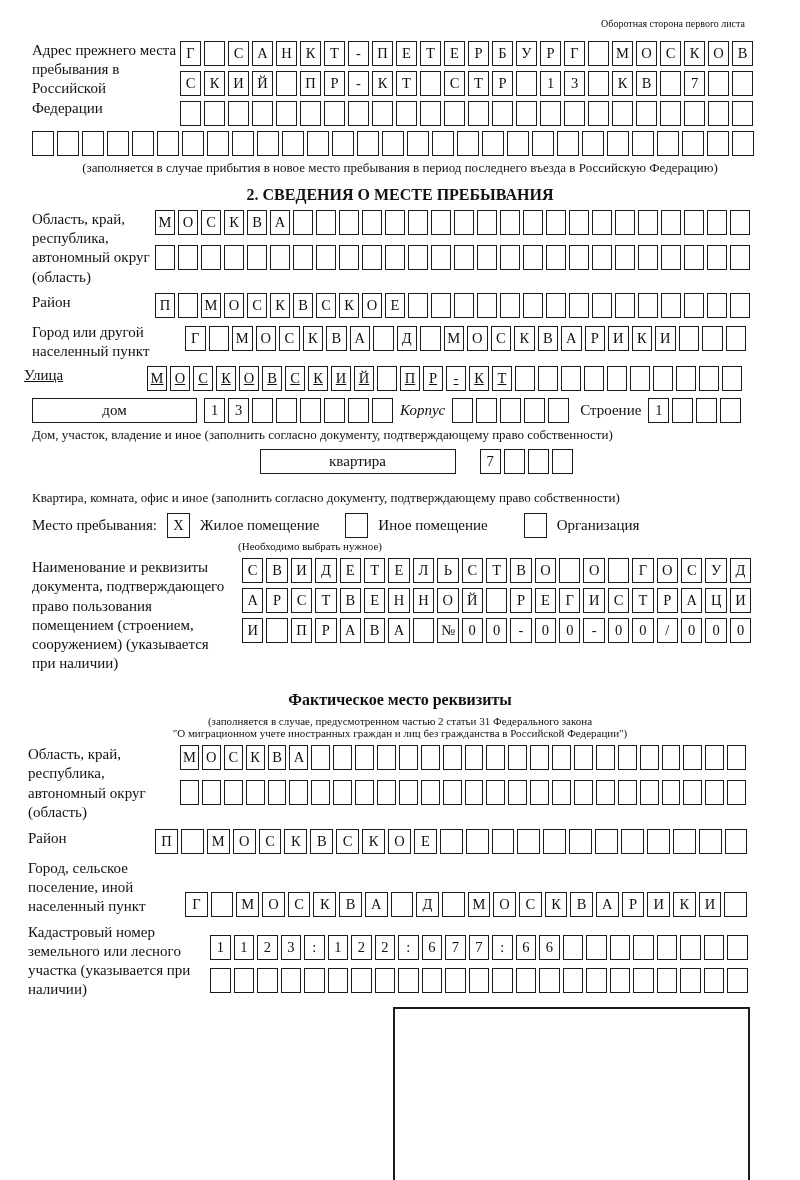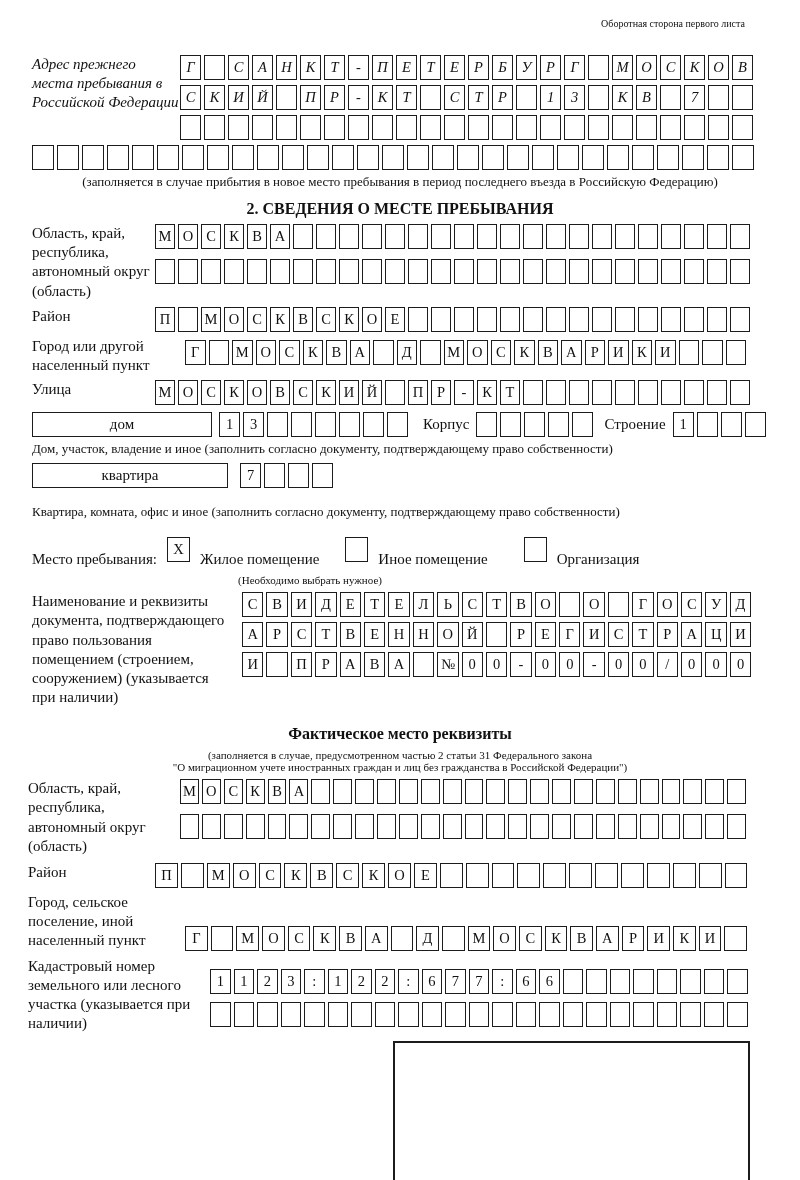--- a/index.html
+++ b/index.html
@@ -16,33 +16,33 @@
   .cell{box-sizing:border-box;flex:0 0 auto;width:var(--cw,20px);height:25px;
         border:1.5px solid #1c1c1c;display:flex;align-items:center;justify-content:center;
         font-size:14.5px;background:#fff;}
   .caption{font-size:13px;text-align:center;margin-top:4px;}
   .sec-title{font-size:16px;font-weight:bold;text-align:center;margin:10px 0 6px 0;}
   .labelbox{box-sizing:border-box;border:1.5px solid #1c1c1c;height:25px;
             display:flex;align-items:center;justify-content:center;font-size:15px;}
   .inline-label{font-size:15px;line-height:25px;white-space:nowrap;}
   .chk{box-sizing:border-box;width:23px;height:25px;border:1.5px solid #1c1c1c;
        display:inline-flex;align-items:center;justify-content:center;font-size:14.5px;}
-  .chk-label{font-size:15px;line-height:25px;margin-top:20px;}
+  .chk-label{font-size:15px;line-height:25px;}
   .note-center{font-size:11px;text-align:center;}
   .stamp-box{box-sizing:border-box;border:2px solid #1c1c1c;width:357px;height:175px;
              margin:8px 0 0 393px;background:#fff;}
 </style>
 </head>
 <body>
 
 <div class="page">
 
   <div class="hdr-note">Оборотная сторона первого листа</div>
 
-  <div class="field" style="margin:26px 0 0 32px;font-style:italic;">
+  <div class="field" style="margin:12px 0 0 32px;">
     <div class="flabel" style="width:148px;">Адрес прежнего места пребывания в Российской Федерации</div>
     <div class="rowstack">
       <div class="cellrow" style="--cw:21px">
           <span class="cell">Г</span>
           <span class="cell"></span>
           <span class="cell">С</span>
           <span class="cell">А</span>
           <span class="cell">Н</span>
           <span class="cell">К</span>
           <span class="cell">Т</span>
@@ -270,21 +270,21 @@
         <span class="cell">Р</span>
         <span class="cell">И</span>
         <span class="cell">К</span>
         <span class="cell">И</span>
         <span class="cell"></span>
         <span class="cell"></span>
         <span class="cell"></span>
       </div>
   </div>
 
-  <div class="field" style="margin:5px 0 0 32px;">
+  <div class="field" style="margin:5px 0 0 24px;text-decoration:underline;">
     <div class="flabel" style="width:123px;">Улица</div>
     <div class="cellrow" style="--cw:20px">
         <span class="cell">М</span>
         <span class="cell">О</span>
         <span class="cell">С</span>
         <span class="cell">К</span>
         <span class="cell">О</span>
         <span class="cell">В</span>
         <span class="cell">С</span>
         <span class="cell">К</span>
@@ -303,50 +303,50 @@
         <span class="cell"></span>
         <span class="cell"></span>
         <span class="cell"></span>
         <span class="cell"></span>
         <span class="cell"></span>
         <span class="cell"></span>
       </div>
   </div>
 
   <div class="field" style="margin:7px 0 0 32px;gap:7px;">
-    <div class="labelbox" style="width:180px;">дом</div>
+    <div class="labelbox" style="width:165px;">дом</div>
     <div class="cellrow" style="--cw:21px">
         <span class="cell">1</span>
         <span class="cell">3</span>
         <span class="cell"></span>
         <span class="cell"></span>
         <span class="cell"></span>
         <span class="cell"></span>
         <span class="cell"></span>
         <span class="cell"></span>
       </div>
-    <div class="inline-label" style="margin-left:8px;">Корпус</div>
+    <div class="inline-label" style="margin-left:0;font-style:italic;">Корпус</div>
     <div class="cellrow" style="--cw:21px">
         <span class="cell"></span>
         <span class="cell"></span>
         <span class="cell"></span>
         <span class="cell"></span>
         <span class="cell"></span>
       </div>
     <div class="inline-label" style="margin-left:4px;">Строение</div>
     <div class="cellrow" style="--cw:21px">
         <span class="cell">1</span>
         <span class="cell"></span>
         <span class="cell"></span>
         <span class="cell"></span>
       </div>
   </div>
   <div class="caption" style="text-align:left;margin-left:32px;">Дом, участок, владение и иное (заполнить согласно документу, подтверждающему право собственности)</div>
 
-  <div class="field" style="margin:6px 0 16px 32px;gap:12px;">
+  <div class="field" style="margin:6px 0 16px 32px;gap:24px;justify-content:center;">
     <div class="labelbox" style="width:196px;">квартира</div>
     <div class="cellrow" style="--cw:21px">
         <span class="cell">7</span>
         <span class="cell"></span>
         <span class="cell"></span>
         <span class="cell"></span>
       </div>
   </div>
   <div class="caption" style="text-align:left;margin-left:32px;">Квартира, комната, офис и иное (заполнить согласно документу, подтверждающему право собственности)</div>
 

